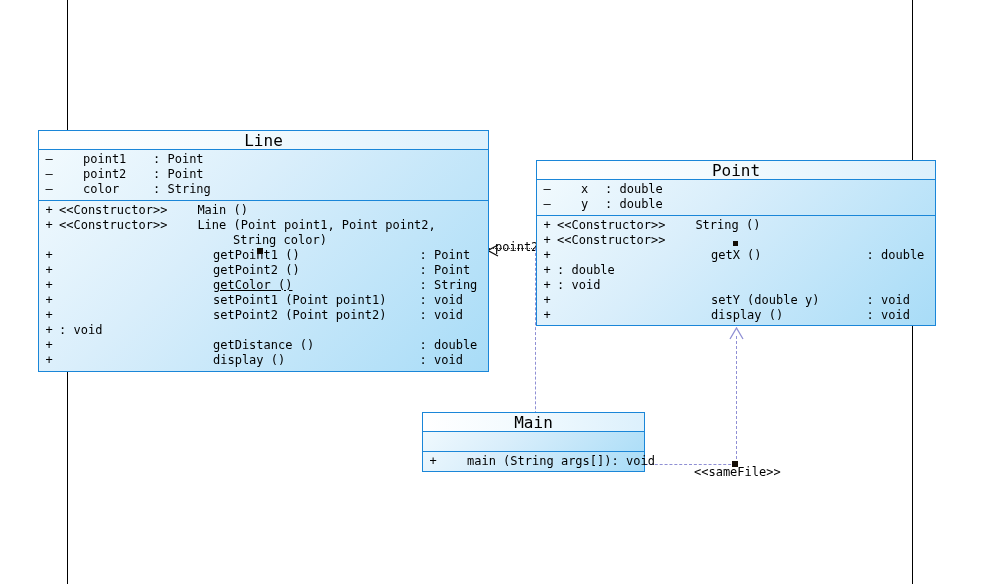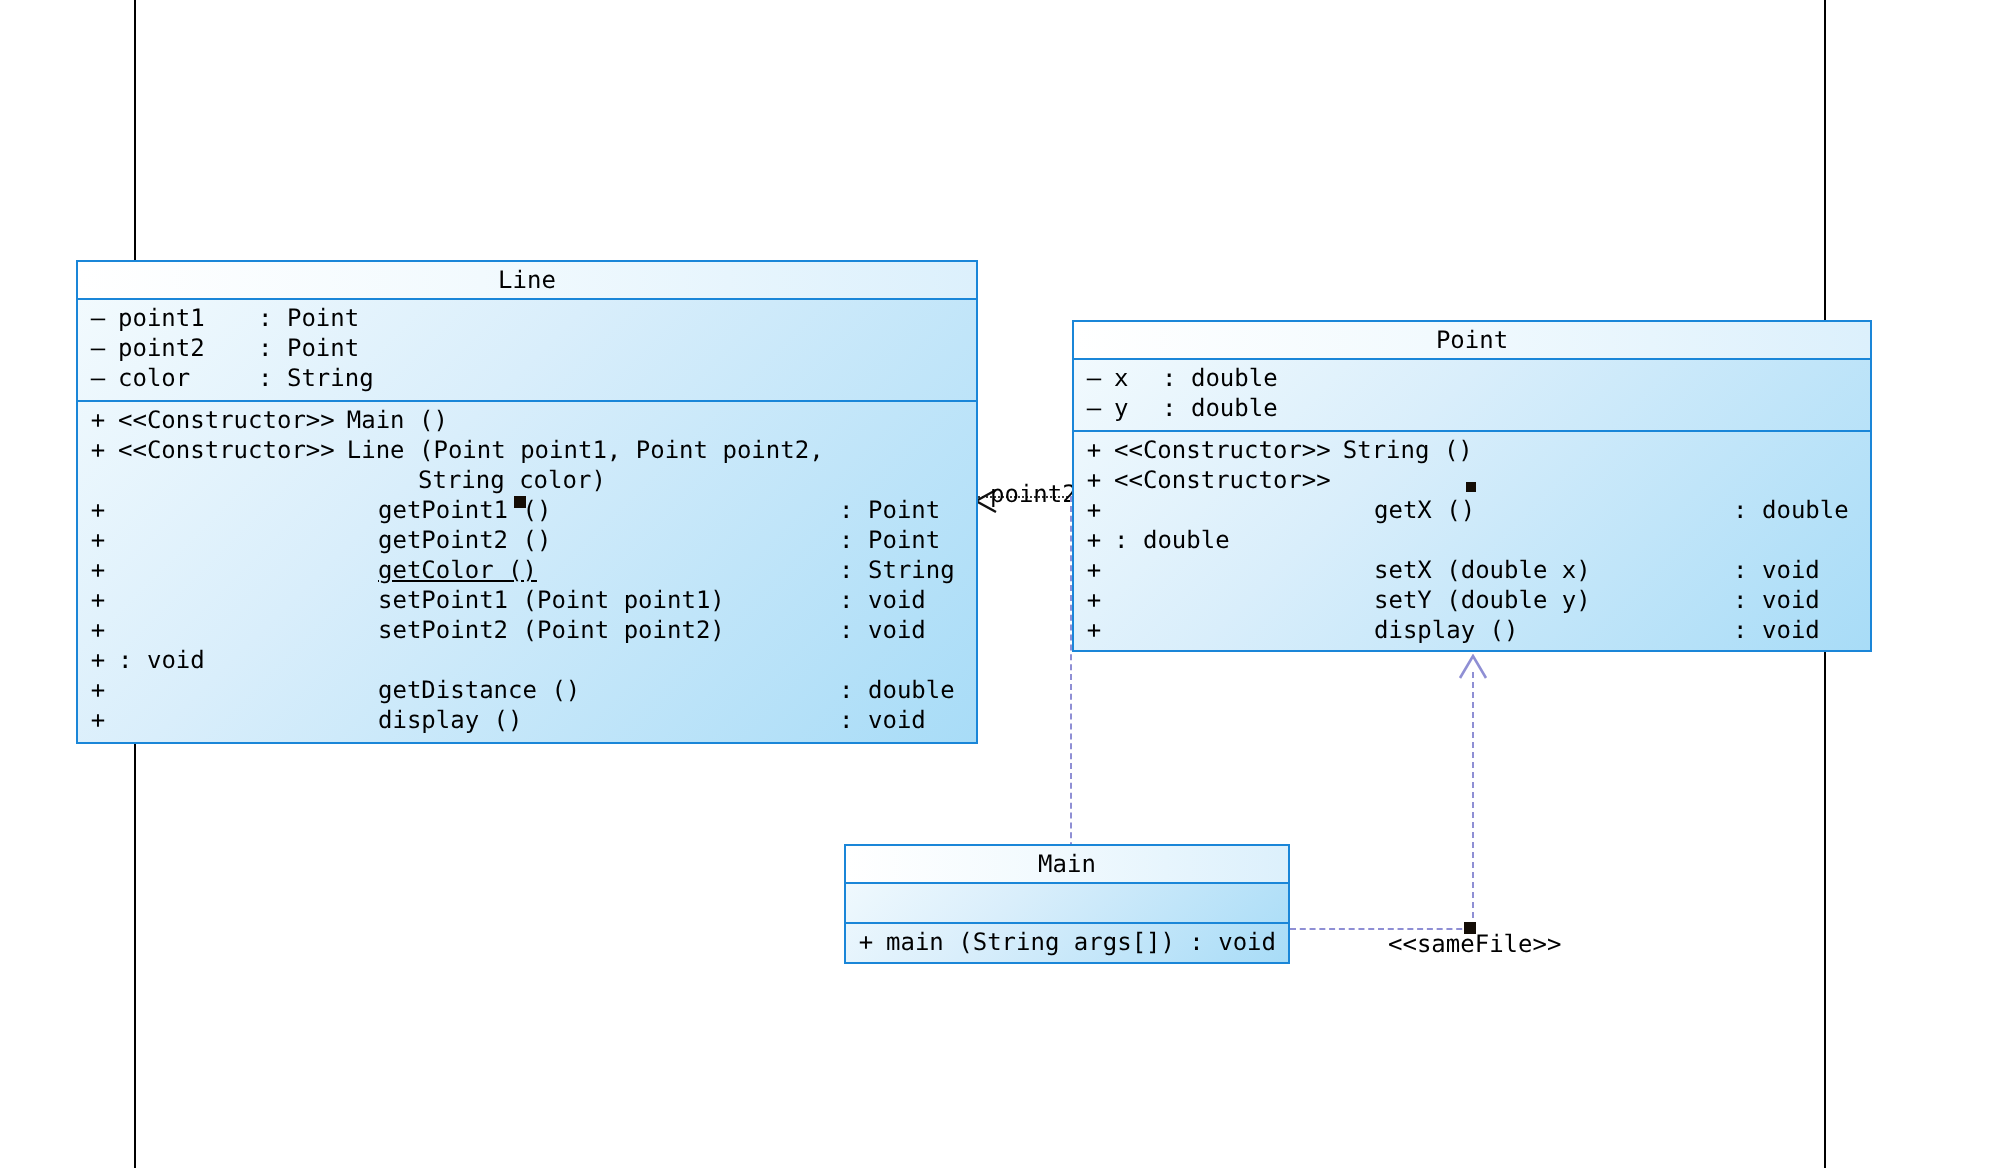--- a/index.html
+++ b/index.html
@@ -29,21 +29,21 @@
   .uml-class {
     position: absolute;
     border: 1px solid #1a86d8;
     box-sizing: border-box;
     background: linear-gradient(135deg, #f4fbfe 0%, #d9eefb 40%, #a8dcf7 100%);
   }
   .uml-title {
     height: 19px;
     line-height: 19px;
     text-align: center;
-    font-size: 12px;
+    font-size: 16px;
     color: #000;
     border-bottom: 1px solid #1a86d8;
     background: linear-gradient(to right, #ffffff 0%, #f2fafe 45%, #dcf0fc 100%);
     box-sizing: border-box;
     white-space: nowrap;
   }
   .uml-compartment {
     box-sizing: border-box;
     padding: 2px 0 3px 0;
     border-bottom: 1px solid #1a86d8;
@@ -64,20 +64,21 @@
     flex: 0 0 20px;
   }
   .stereo {
     flex: 0 0 auto;
     white-space: pre;
     text-align: right;
   }
   .sig {
     flex: 1 1 auto;
     white-space: pre;
+    margin-left: 24px;
   }
   .rettype {
     flex: 0 0 auto;
     white-space: pre;
     padding-right: 6px;
   }
   .cont-row .vis { visibility: hidden; }
   .dash-v {
     position: absolute;
     width: 0;
@@ -254,39 +255,38 @@
         <span class="vis">+</span>
         <span class="sig" style="padding-left:130px;">getX ()</span>
         <span class="rettype"><span>:</span> <span style="display:inline-block;width:48px;">double</span></span>
       </div>
       <div class="uml-row">
         <span class="vis">+</span>
         <span class="rettype"><span>:</span> <span style="display:inline-block;width:48px;">double</span></span>
       </div>
       <div class="uml-row">
         <span class="vis">+</span>
-        <span class="sig" style="padding-left:130px;">setX (double x)</span>
         <span class="rettype"><span>:</span> <span style="display:inline-block;width:48px;">void</span></span>
       </div>
       <div class="uml-row">
         <span class="vis">+</span>
         <span class="sig" style="padding-left:130px;">setY (double y)</span>
         <span class="rettype"><span>:</span> <span style="display:inline-block;width:48px;">void</span></span>
       </div>
       <div class="uml-row">
         <span class="vis">+</span>
         <span class="sig" style="padding-left:130px;">display ()</span>
         <span class="rettype"><span>:</span> <span style="display:inline-block;width:48px;">void</span></span>
       </div>
     </div>
   </div>
 
   <div class="sq-handle" style="left:733px; top:241px; width:5px; height:5px;"></div>
 
-  <div class="uml-class" style="left:422px; top:422px; width:223px; height:60px;">
+  <div class="uml-class" style="left:422px; top:412px; width:223px; height:60px;">
     <div class="uml-title">Main</div>
     <div class="uml-compartment" style="height:20px;"></div>
     <div class="uml-compartment">
       <div class="uml-row">
         <span class="vis">+</span>
         <span class="sig">main (String args[])</span>
         <span class="rettype"><span>:</span> <span>void</span></span>
       </div>
     </div>
   </div>

